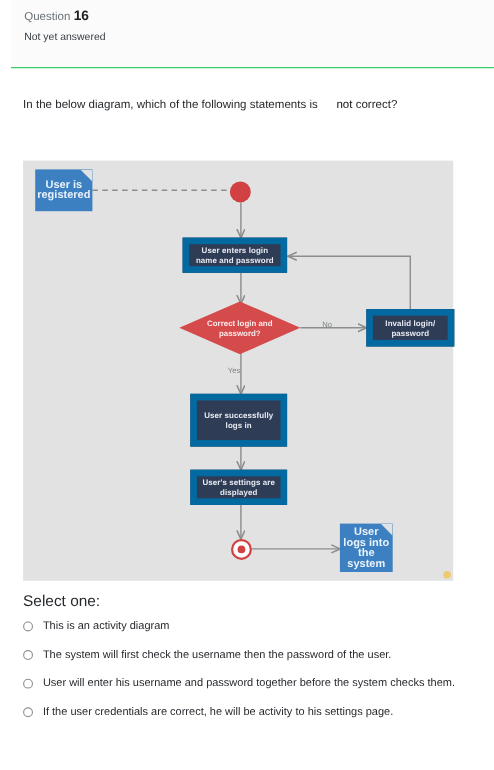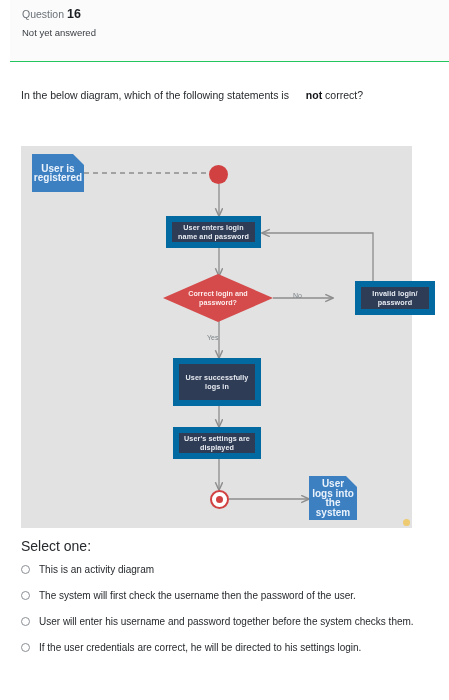--- a/index.html
+++ b/index.html
@@ -43,21 +43,21 @@
 
   
   .stem {
     position: absolute;
     left: 21px; top: 88px;
     width: 420px;
     font-size: 10.5px;
     line-height: 14px;
     color: #26292d;
   }
-  .stem b { font-weight: bold; color: #111316; padding-left: 14px; }
+  .stem b { font-weight: normal; color: #111316; padding-left: 14px; }
 
   
   .canvas {
     position: absolute;
     left: 21px; top: 146px;
     width: 391px; height: 382px;
     background: #e2e2e2;
   }
   .canvas-handle {
     position: absolute;
@@ -253,21 +253,21 @@
 
   <div class="node action" style="left:145px; top:70px; width:95px; height:32px;">
     <span class="txt">User enters login name and password</span>
   </div>
 
   <div class="decision" style="left:142px; top:128px; width:110px; height:48px;">
     <div class="dia"></div>
     <span class="txt">Correct login and password?</span>
   </div>
 
-  <div class="node action" style="left:312px; top:135px; width:80px; height:34px;margin-left:22px;">
+  <div class="node action" style="left:312px; top:135px; width:80px; height:34px;">
     <span class="txt">Invalid login/ password</span>
   </div>
 
   <div class="edge-label" style="left:272px; top:146px;">No</div>
 
   <div class="edge-label" style="left:186px; top:188px;">Yes</div>
 
   <div class="node action" style="left:152px; top:212px; width:88px; height:48px;">
     <span class="txt">User successfully logs in</span>
   </div>
@@ -298,15 +298,15 @@
     <span>The system will first check the username then the password of the user.</span>
   </label>
 
   <label class="opt">
     <span class="radio"></span>
     <span>User will enter his username and password together before the system checks them.</span>
   </label>
 
   <label class="opt">
     <span class="radio"></span>
-    <span>If the user credentials are correct, he will be directed to his settings login.</span>
+    <span>If the user credentials are correct, he will be activity to his settings page.</span>
   </label>
 </div>
 
 </body></html>

